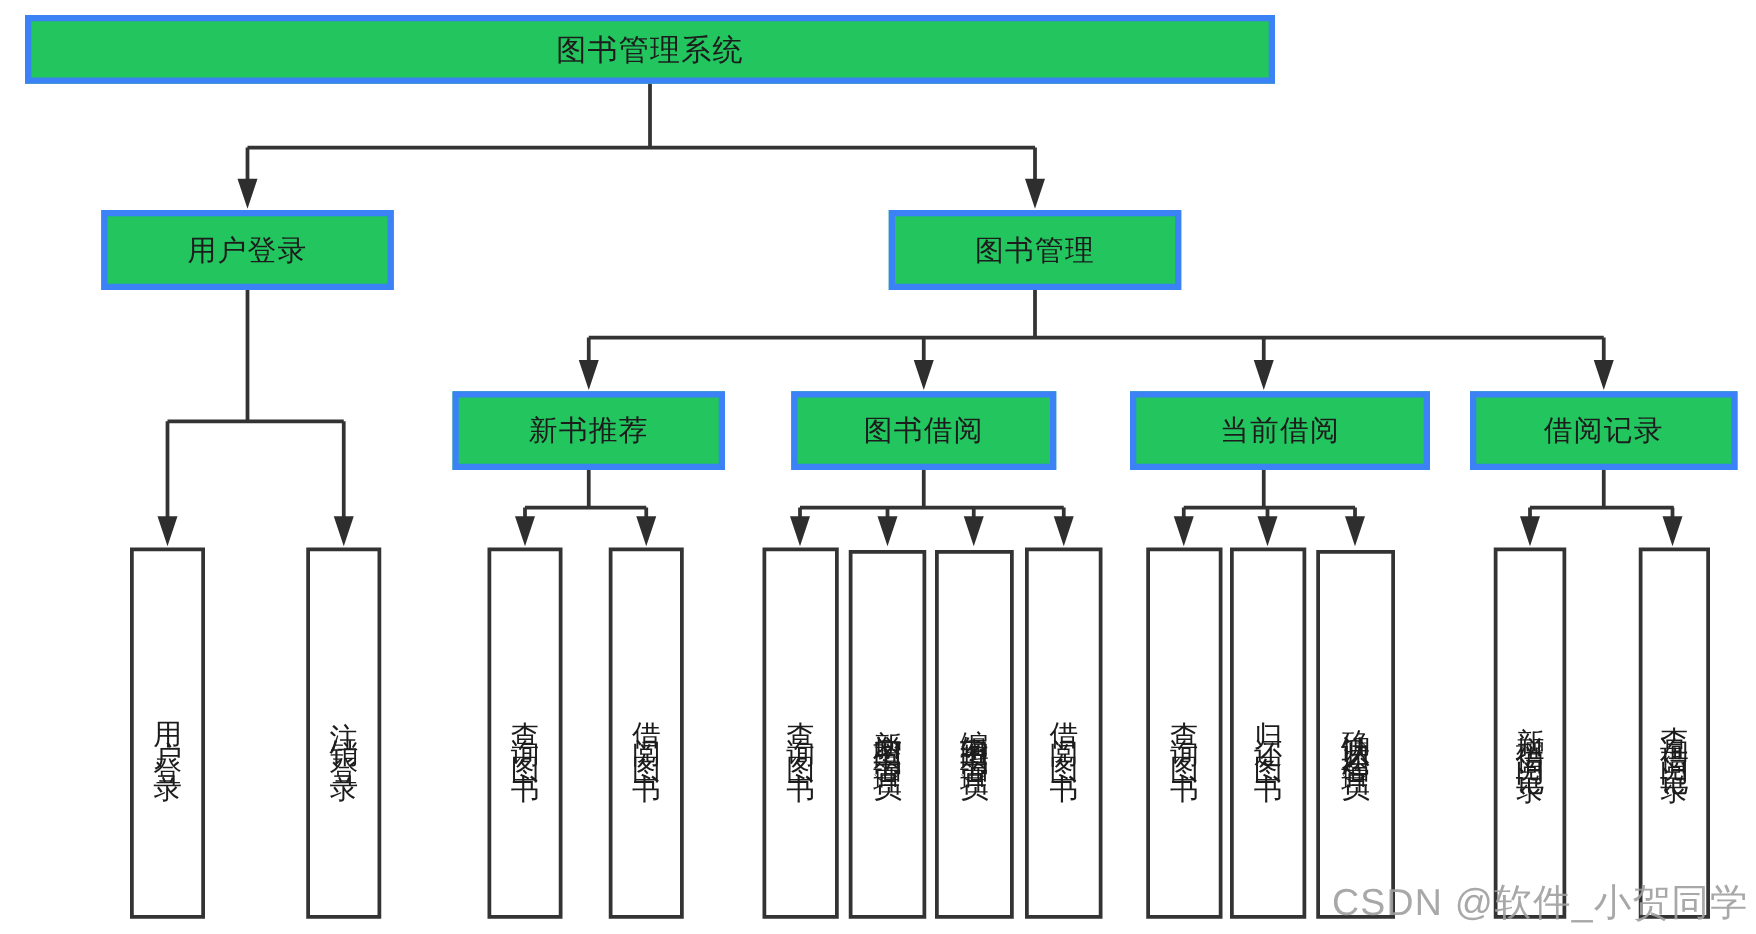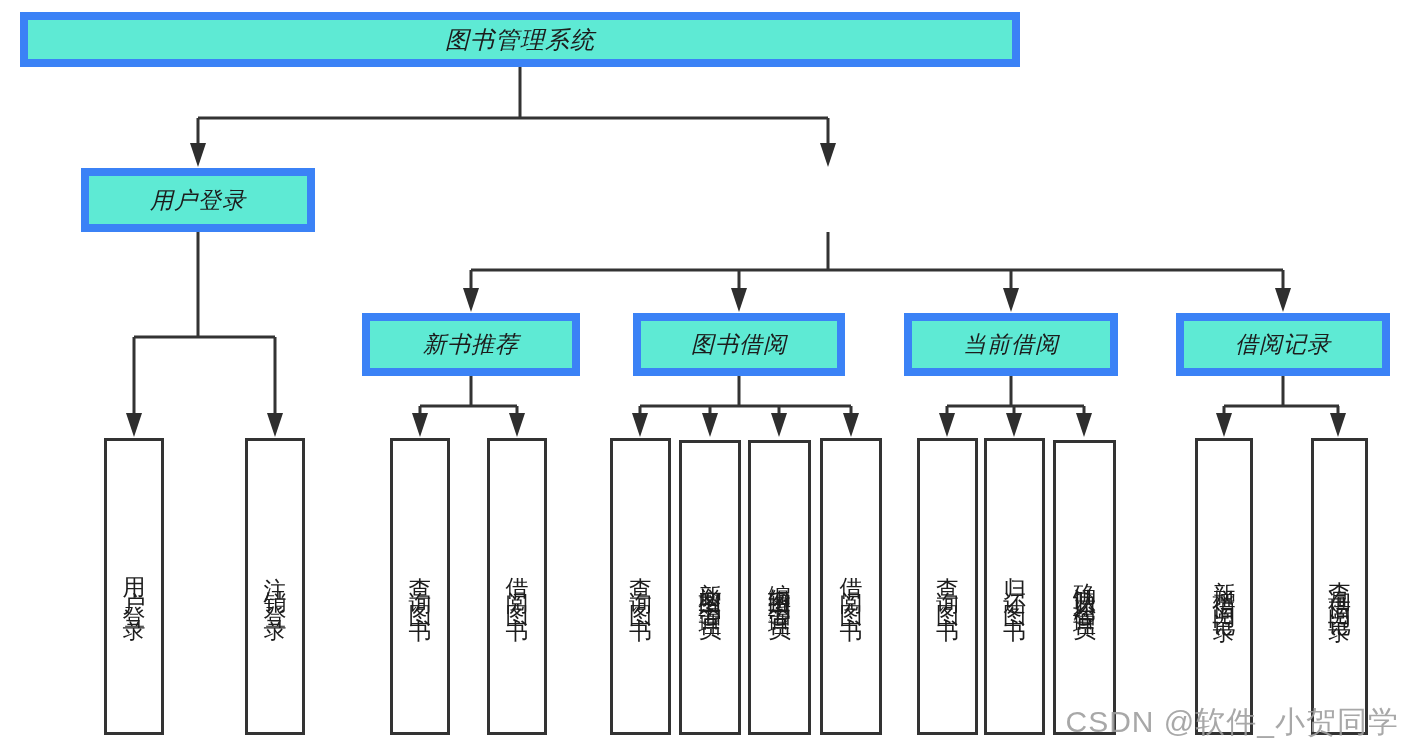--- a/index.html
+++ b/index.html
@@ -7,31 +7,30 @@
     position: relative;
     width: 1405px;
     height: 747px;
     background: #ffffff;
     font-family: "Liberation Sans", "DejaVu Sans", sans-serif;
     overflow: hidden;
   }
   .wires { position: absolute; left: 0; top: 0; width: 1405px; height: 747px; }
   .node {
     position: absolute;
-    background: #5eead4;
-    border: 8px solid #3b82f6;
+    background: #22c55e;
+    border: 5px solid #3b82f6;
     box-sizing: border-box;
     display: flex;
     align-items: center;
     justify-content: center;
     color: #1c1c1c;
     font-size: 23px;
     letter-spacing: 1px;
     z-index: 2;
-    font-style: italic;
   }
   .node.root { font-size: 24px; }
   .leaf {
     position: absolute;
     background: #ffffff;
     border: 3px solid #333333;
     box-sizing: border-box;
     display: flex;
     align-items: center;
     justify-content: center;
@@ -99,24 +98,25 @@
       <polygon points="1006,413 1022,413 1014,437"></polygon>
       <polygon points="1076,413 1092,413 1084,437"></polygon>
       <polygon points="1216,413 1232,413 1224,437"></polygon>
       <polygon points="1330,413 1346,413 1338,437"></polygon>
     </g>
   </svg>
 
   <div class="node root" style="left:20px; top:12px; width:1000px; height:55px;">图书管理系统</div>
 
   <div class="node" style="left:81px; top:168px; width:234px; height:64px;">用户登录</div>
+  <div class="node" style="left:711px; top:168px; width:234px; height:64px;">图书管理</div>
 
   <div class="node" style="left:362px; top:313px; width:218px; height:63px;">新书推荐</div>
   <div class="node" style="left:633px; top:313px; width:212px; height:63px;">图书借阅</div>
-  <div class="node" style="left:904px; top:313px; width:214px; height:63px;">当前借阅</div>
+  <div class="node" style="left:904px; top:313px; width:240px; height:63px;">当前借阅</div>
   <div class="node" style="left:1176px; top:313px; width:214px; height:63px;">借阅记录</div>
 
   <div class="leaf ls-s" style="left:104px; top:438px; width:60px; height:297px;">
     <span>用户登录</span>
   </div>
   <div class="leaf ls-s" style="left:245px; top:438px; width:60px; height:297px;">
     <span>注销登录</span>
   </div>
 
   <div class="leaf ls-s" style="left:390px; top:438px; width:60px; height:297px;">

